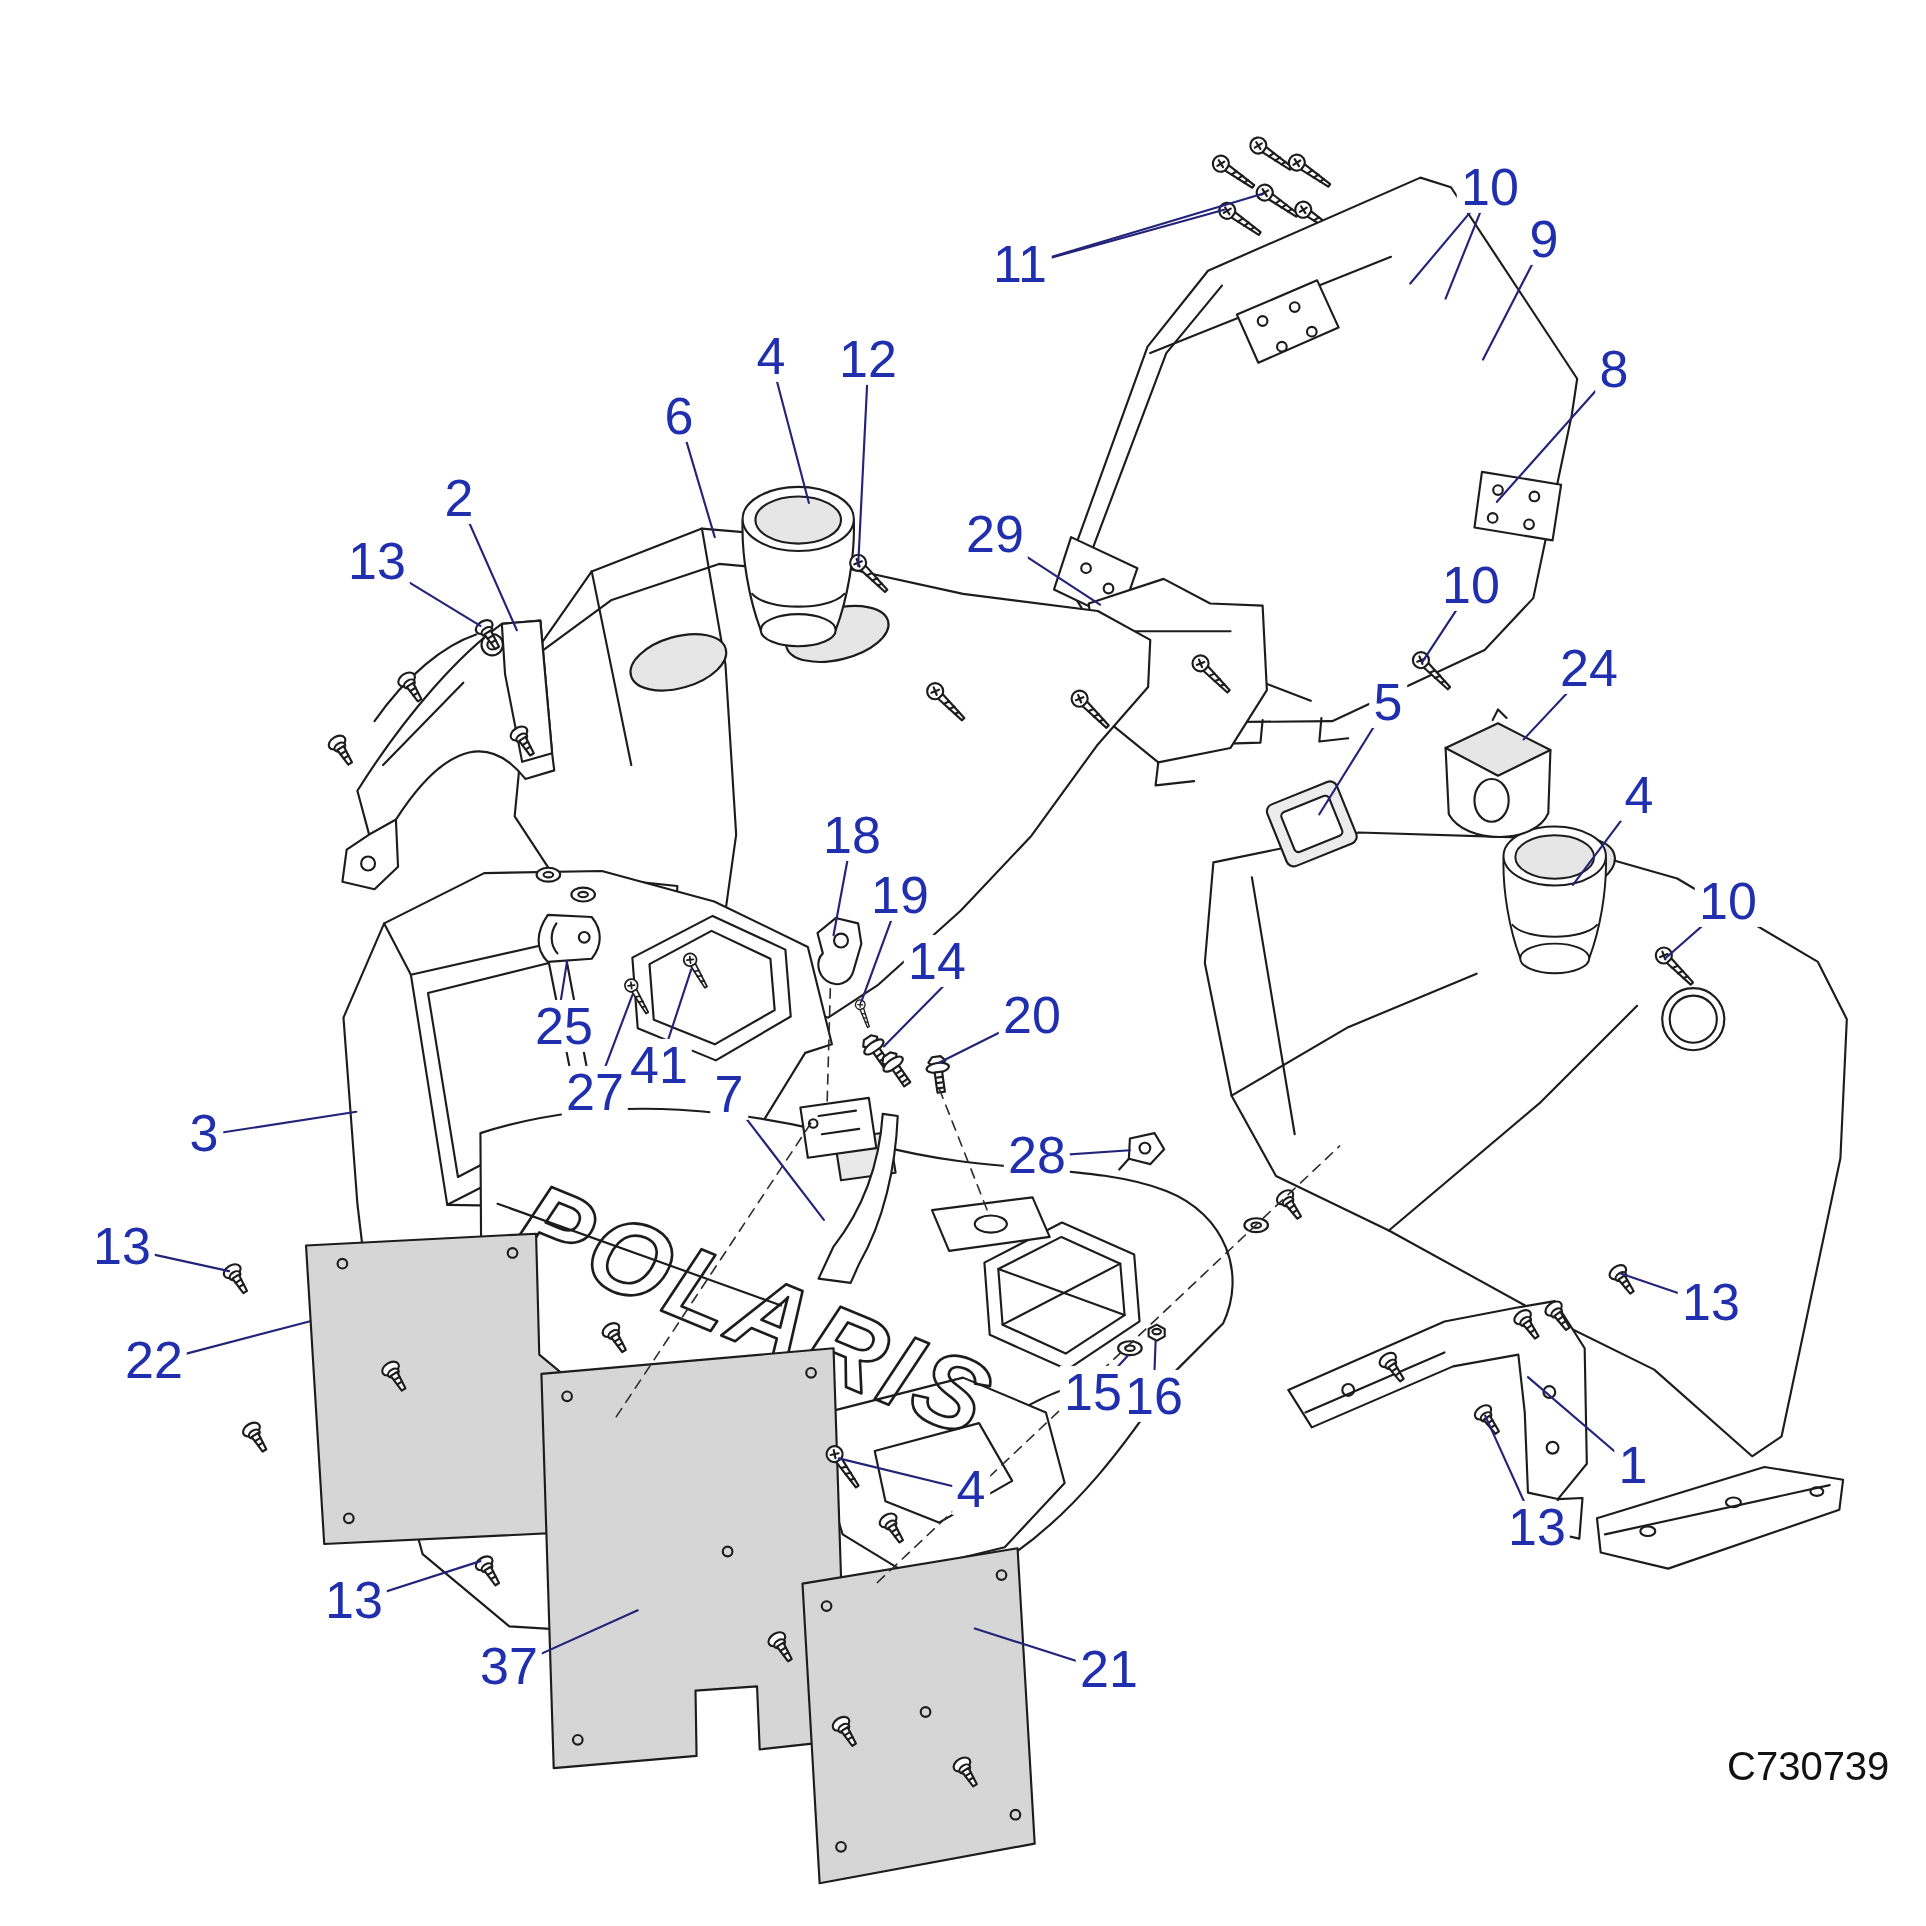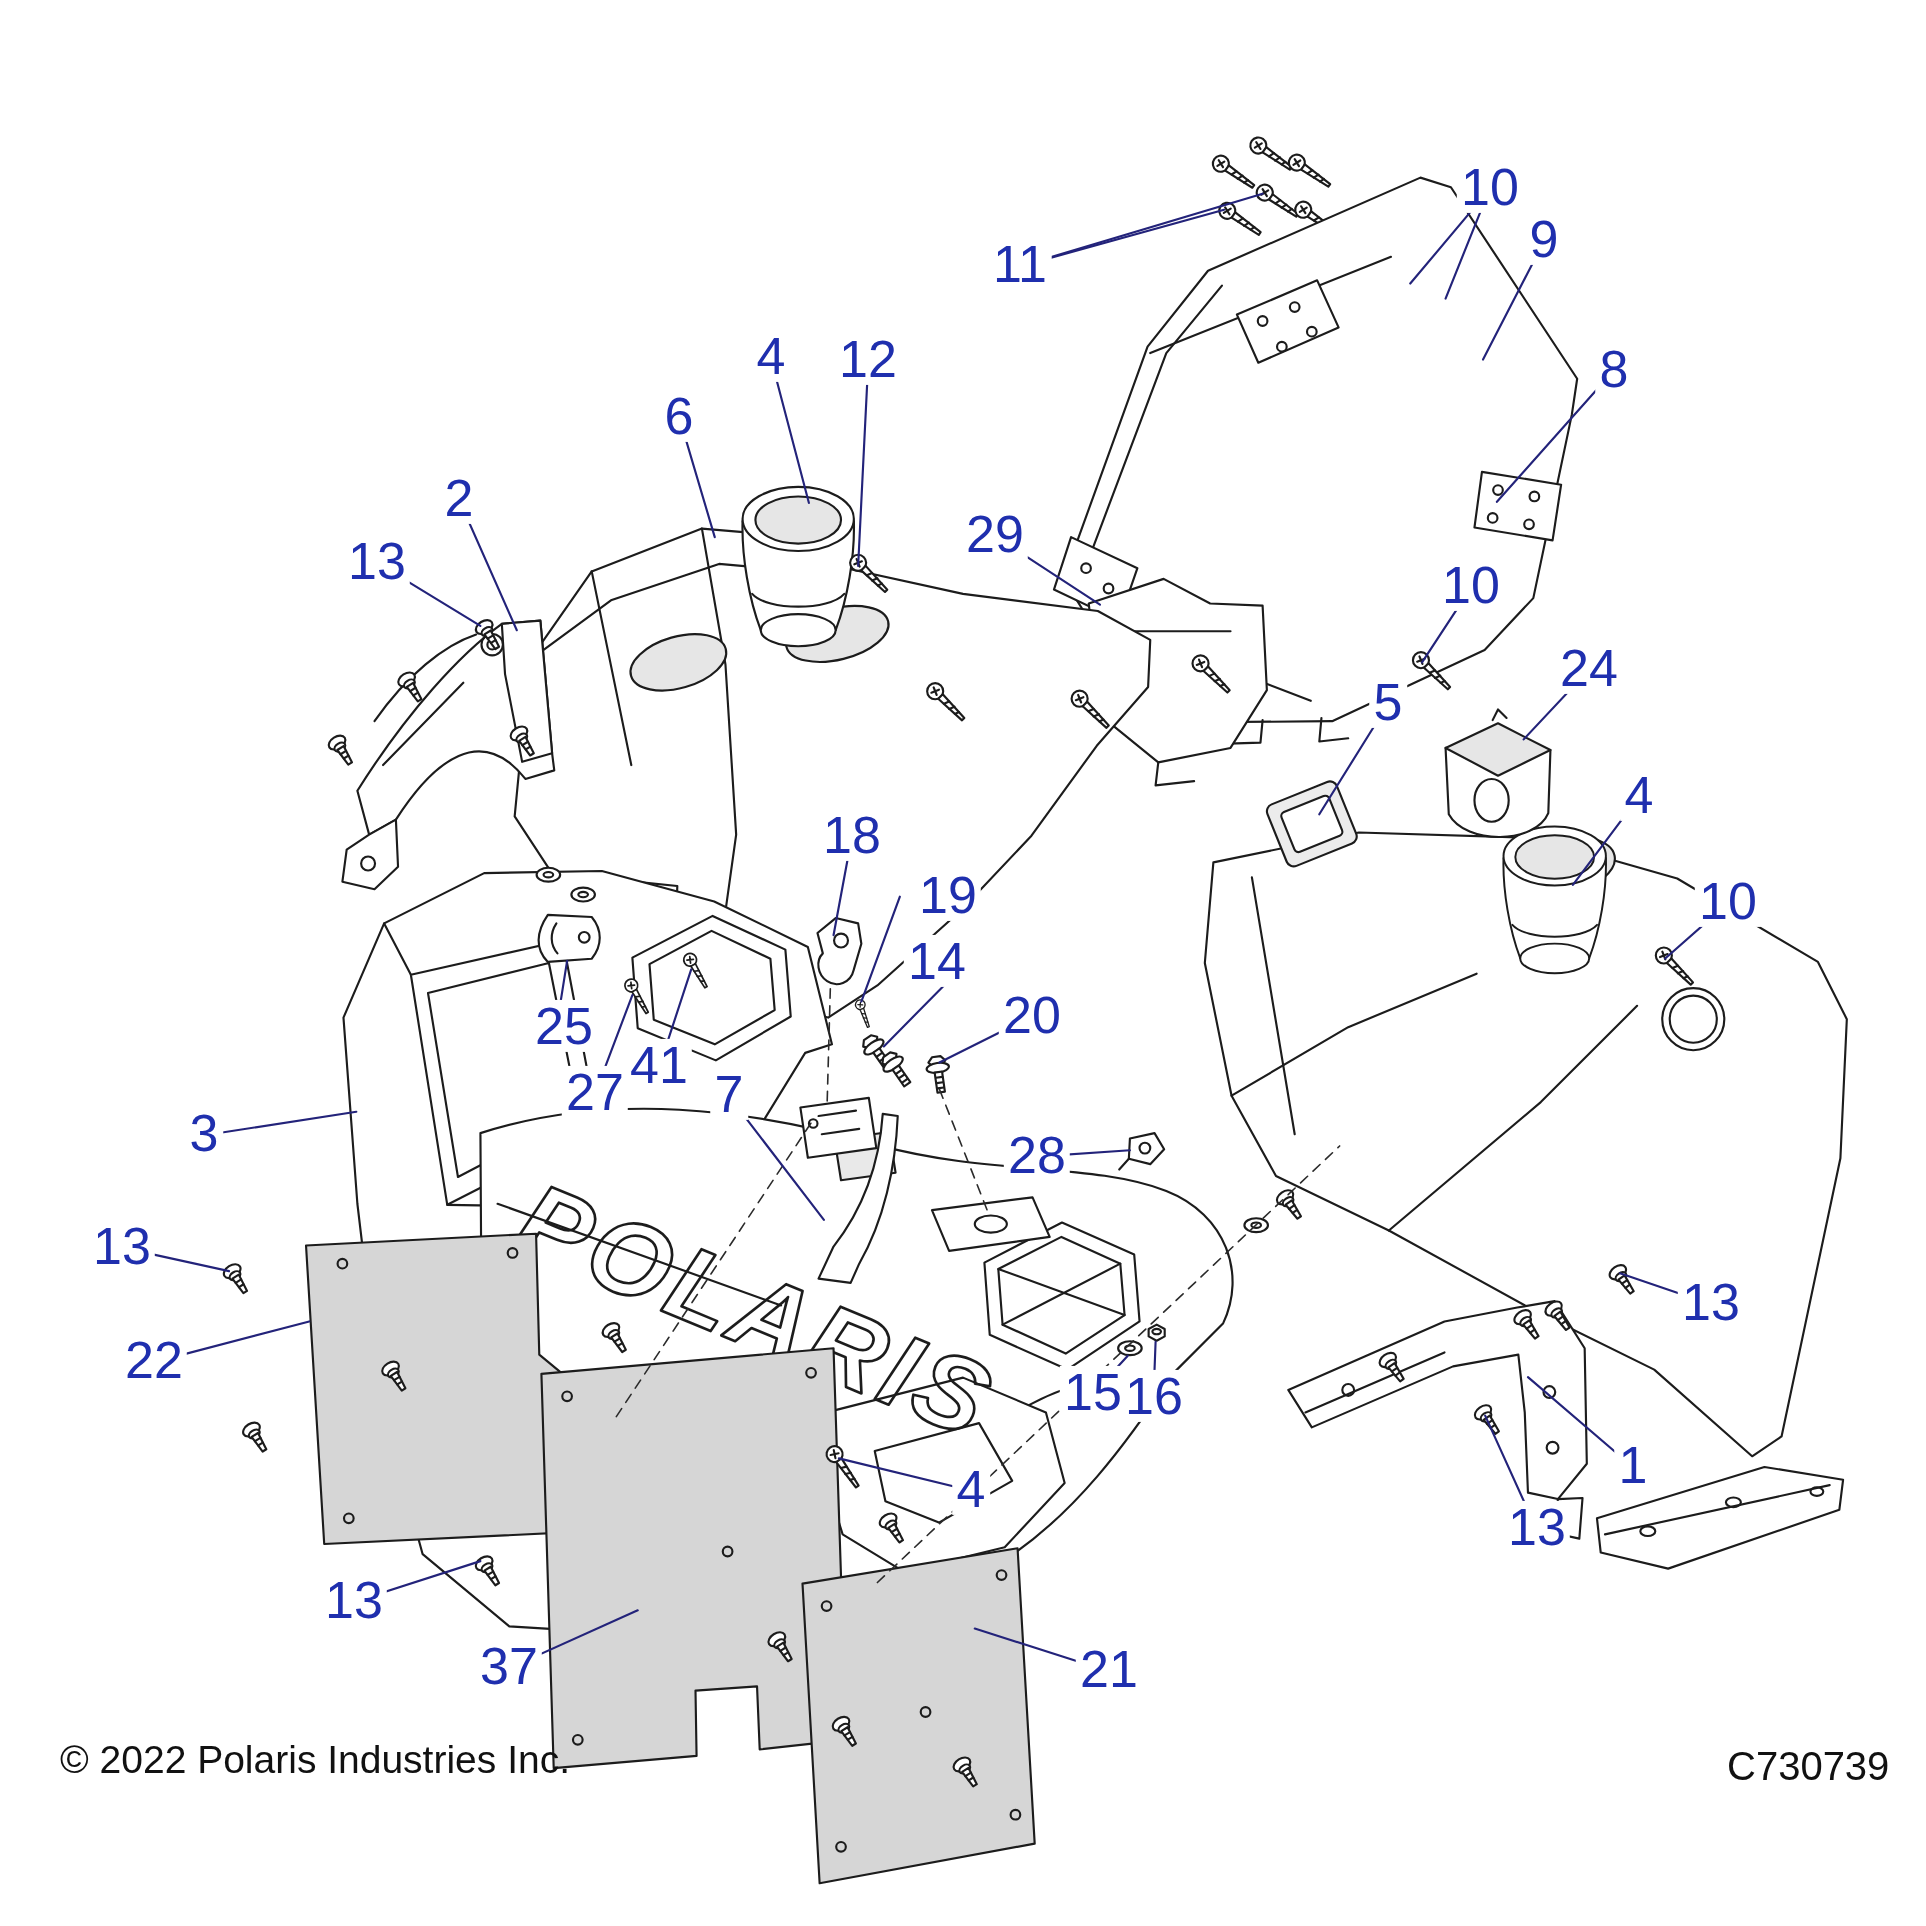--- a/index.html
+++ b/index.html
@@ -369,21 +369,21 @@
       <div class="callout" style="left: 679px; top: 418px;">6</div>
       <div class="callout" style="left: 459px; top: 500px;">2</div>
       <div class="callout" style="left: 377px; top: 563px;">13</div>
       <div class="callout" style="left: 995px; top: 536px;">29</div>
       <div class="callout" style="left: 1471px; top: 587px;">10</div>
       <div class="callout" style="left: 1589px; top: 670px;">24</div>
       <div class="callout" style="left: 1388px; top: 704px;">5</div>
       <div class="callout" style="left: 1639px; top: 797px;">4</div>
       <div class="callout" style="left: 1728px; top: 903px;">10</div>
       <div class="callout" style="left: 852px; top: 837px;">18</div>
-      <div class="callout" style="left: 900px; top: 897px; margin-left: 48px;">19</div>
+      <div class="callout" style="left: 900px; top: 897px;">19</div>
       <div class="callout" style="left: 937px; top: 963px;">14</div>
       <div class="callout" style="left: 1032px; top: 1017px;">20</div>
       <div class="callout" style="left: 556px; top: 1028px; margin-left: 8px;">25</div>
       <div class="callout" style="left: 659px; top: 1067px;">41</div>
       <div class="callout" style="left: 595px; top: 1094px;">27</div>
       <div class="callout" style="left: 729px; top: 1096px;">7</div>
       <div class="callout" style="left: 204px; top: 1135px;">3</div>
       <div class="callout" style="left: 1037px; top: 1157px;">28</div>
       <div class="callout" style="left: 122px; top: 1248px;">13</div>
       <div class="callout" style="left: 154px; top: 1362px;">22</div>
@@ -391,17 +391,16 @@
       <div class="callout" style="left: 1154px; top: 1398px;">16</div>
       <div class="callout" style="left: 1711px; top: 1304px;">13</div>
       <div class="callout" style="left: 1633px; top: 1467px;">1</div>
       <div class="callout" style="left: 1537px; top: 1529px;">13</div>
       <div class="callout" style="left: 971px; top: 1491px;">4</div>
       <div class="callout" style="left: 354px; top: 1602px;">13</div>
       <div class="callout" style="left: 509px; top: 1668px;">37</div>
       <div class="callout" style="left: 1109px; top: 1671px;">21</div>
     </div>
 
-<div id="copyright" class="footer-text">© 2022 Polaris Industries Inc.</div>
 <div id="diagram-code" class="footer-text">C730739</div>
 
 </div>
 
 
 </body></html>

